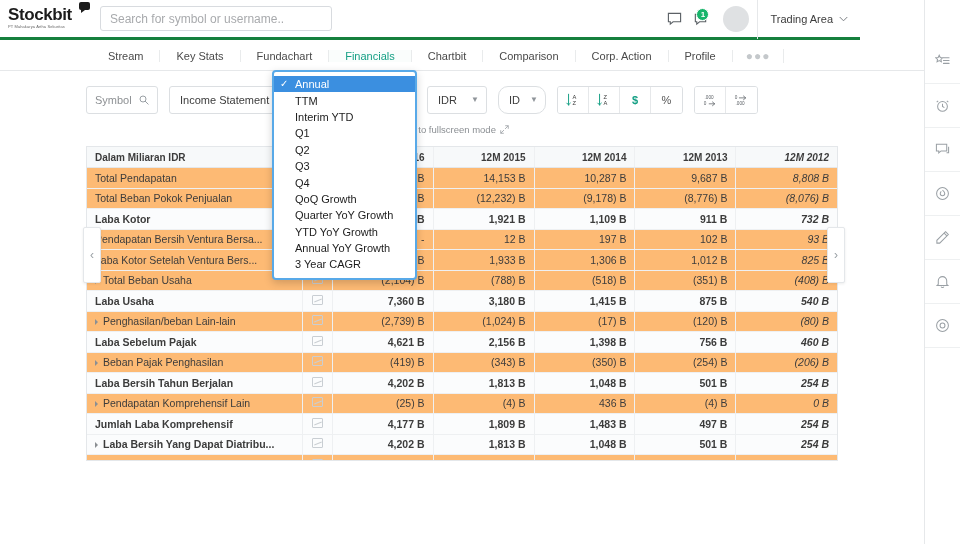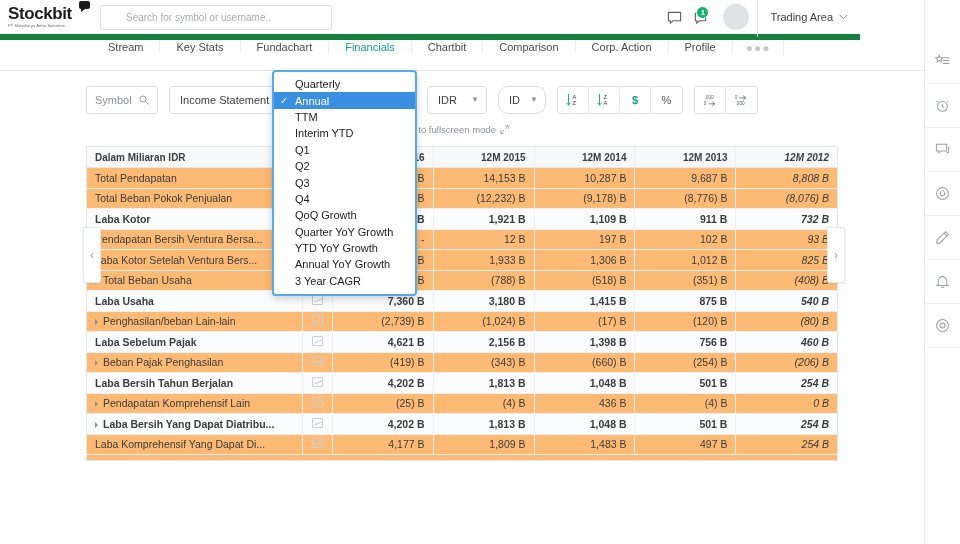--- a/index.html
+++ b/index.html
@@ -8,42 +8,42 @@
     font-family: "Liberation Sans", sans-serif;
     background: #ffffff;
     overflow: hidden;
     -webkit-font-smoothing: antialiased;
   }
   .app { position: relative; width: 960px; height: 544px; background: #fff; }
 
   
   .header {
     position: absolute; top: 0; left: 0; width: 860px; height: 40px;
-    background: #fff; border-bottom: 6px solid #15803d;
+    background: #fff; border-bottom: 3px solid #15803d;
     display: flex; align-items: center;
   }
   .logo { width: 96px; padding-left: 8px; }
   .logo-main {
     font-size: 17px; font-weight: bold; color: #1c1c1c;
     letter-spacing: -0.4px; line-height: 16px; position: relative;
   }
   .logo-bubble {
     position: absolute; right: 6px; top: -5px; width: 11px; height: 8px;
     background: #1c1c1c; border-radius: 2px;
   }
   .logo-bubble:after {
     content:""; position:absolute; left:2px; bottom:-3px;
     border-left: 4px solid #1c1c1c; border-bottom: 3px solid transparent;
   }
   .logo-sub { font-size: 4px; color: #666; letter-spacing: 0.1px; line-height: 7px; }
 
   .search-wrap { margin-left: 4px; }
   .search-input {
     width: 232px; height: 25px; border: 1px solid #d8dbdf; border-radius: 3px;
-    font-size: 10px; color: #3c3c3c; padding: 0 25px; outline: none;
+    font-size: 12px; color: #3c3c3c; padding: 0 9px; outline: none;
     font-family: "Liberation Sans", sans-serif; background: #fff;
   }
   .search-input::placeholder { color: #a8aaad; }
 
   .header-right {
     margin-left: auto; display: flex; align-items: center; height: 40px;
   }
   .icon-btn {
     width: 26px; height: 26px; display: flex; align-items: center;
     justify-content: center; position: relative; cursor: pointer;
@@ -72,21 +72,21 @@
     padding-top: 40px;
   }
   .rail-item {
     width: 36px; height: 44px; display: flex; align-items: center;
     justify-content: center; border-bottom: 1px solid #eef0f1; cursor: pointer;
   }
 
   
   .tabbar {
     position: absolute; top: 41px; left: 0; width: 924px; height: 30px;
-    display: flex; align-items: flex-start; background: #fff;
+    display: flex; align-items: center; background: #fff;
     border-bottom: 1px solid #e6e8ea;
   }
   .tab-spacer { width: 92px; border-right: 1px solid #e9ebec; }
   .tab {
     display: flex; align-items: center; justify-content: center;
     padding: 0 16px; font-size: 11px; color: #4a4a4a;
     border-right: 1px solid #e9ebec; cursor: pointer; white-space: nowrap;
   }
   .tab.active { color: #16a085; background: #fafdfc; }
   .tab.more { color: #c4c8cb; letter-spacing: 1px; font-size: 12px; padding: 0 13px; }
@@ -456,21 +456,21 @@
             <td class="c-num">2,156 B</td>
             <td class="c-num">1,398 B</td>
             <td class="c-num">756 B</td>
             <td class="c-num">460 B</td>
           </tr>
           <tr>
             <td class="c-label"><span class="arrow-tri"></span><span>Beban Pajak Penghasilan</span></td>
             <td class="c-icon"><span class="mini-chart-icon"></span></td>
             <td class="c-num">(419) B</td>
             <td class="c-num">(343) B</td>
-            <td class="c-num">(660) B</td>
+            <td class="c-num">(350) B</td>
             <td class="c-num">(254) B</td>
             <td class="c-num">(206) B</td>
           </tr>
           <tr class="bold alt">
             <td class="c-label indent"><span>Laba Bersih Tahun Berjalan</span></td>
             <td class="c-icon"><span class="mini-chart-icon"></span></td>
             <td class="c-num">4,202 B</td>
             <td class="c-num">1,813 B</td>
             <td class="c-num">1,048 B</td>
             <td class="c-num">501 B</td>
@@ -479,20 +479,29 @@
           <tr>
             <td class="c-label"><span class="arrow-tri"></span><span>Pendapatan Komprehensif Lain</span></td>
             <td class="c-icon"><span class="mini-chart-icon"></span></td>
             <td class="c-num">(25) B</td>
             <td class="c-num">(4) B</td>
             <td class="c-num">436 B</td>
             <td class="c-num">(4) B</td>
             <td class="c-num">0 B</td>
           </tr>
           <tr class="bold alt">
+            <td class="c-label indent"><span>Jumlah Laba Komprehensif</span></td>
+            <td class="c-icon"><span class="mini-chart-icon"></span></td>
+            <td class="c-num">4,177 B</td>
+            <td class="c-num">1,809 B</td>
+            <td class="c-num">1,483 B</td>
+            <td class="c-num">497 B</td>
+            <td class="c-num">254 B</td>
+          </tr>
+          <tr class="bold alt">
             <td class="c-label"><span class="arrow-tri"></span><span>Laba Bersih Yang Dapat Diatribu...</span></td>
             <td class="c-icon"><span class="mini-chart-icon"></span></td>
             <td class="c-num">4,202 B</td>
             <td class="c-num">1,813 B</td>
             <td class="c-num">1,048 B</td>
             <td class="c-num">501 B</td>
             <td class="c-num">254 B</td>
           </tr>
           <tr>
             <td class="c-label"><span>Laba Komprehensif Yang Dapat Di...</span></td>
@@ -502,24 +511,20 @@
             <td class="c-num">1,483 B</td>
             <td class="c-num">497 B</td>
             <td class="c-num">254 B</td>
           </tr>
         </tbody>
     </table>
   </div>
 
   <div class="dropdown">
     <div id="dd-list">
-        <div class="dd-item">
-          <span class="dd-check"></span>
-          <span class="dd-label">Quarterly</span>
-        </div>
         <div class="dd-item selected">
           <span class="dd-check">✓</span>
           <span class="dd-label">Annual</span>
         </div>
         <div class="dd-item">
           <span class="dd-check"></span>
           <span class="dd-label">TTM</span>
         </div>
         <div class="dd-item">
           <span class="dd-check"></span>

